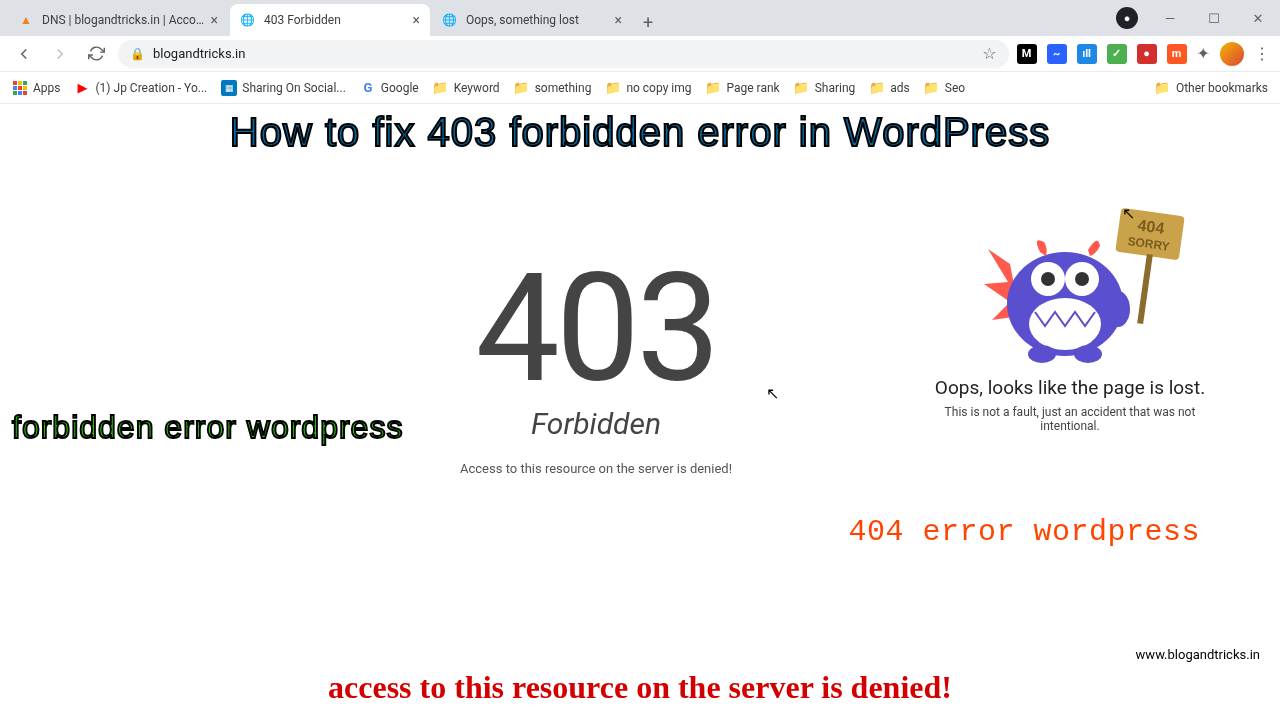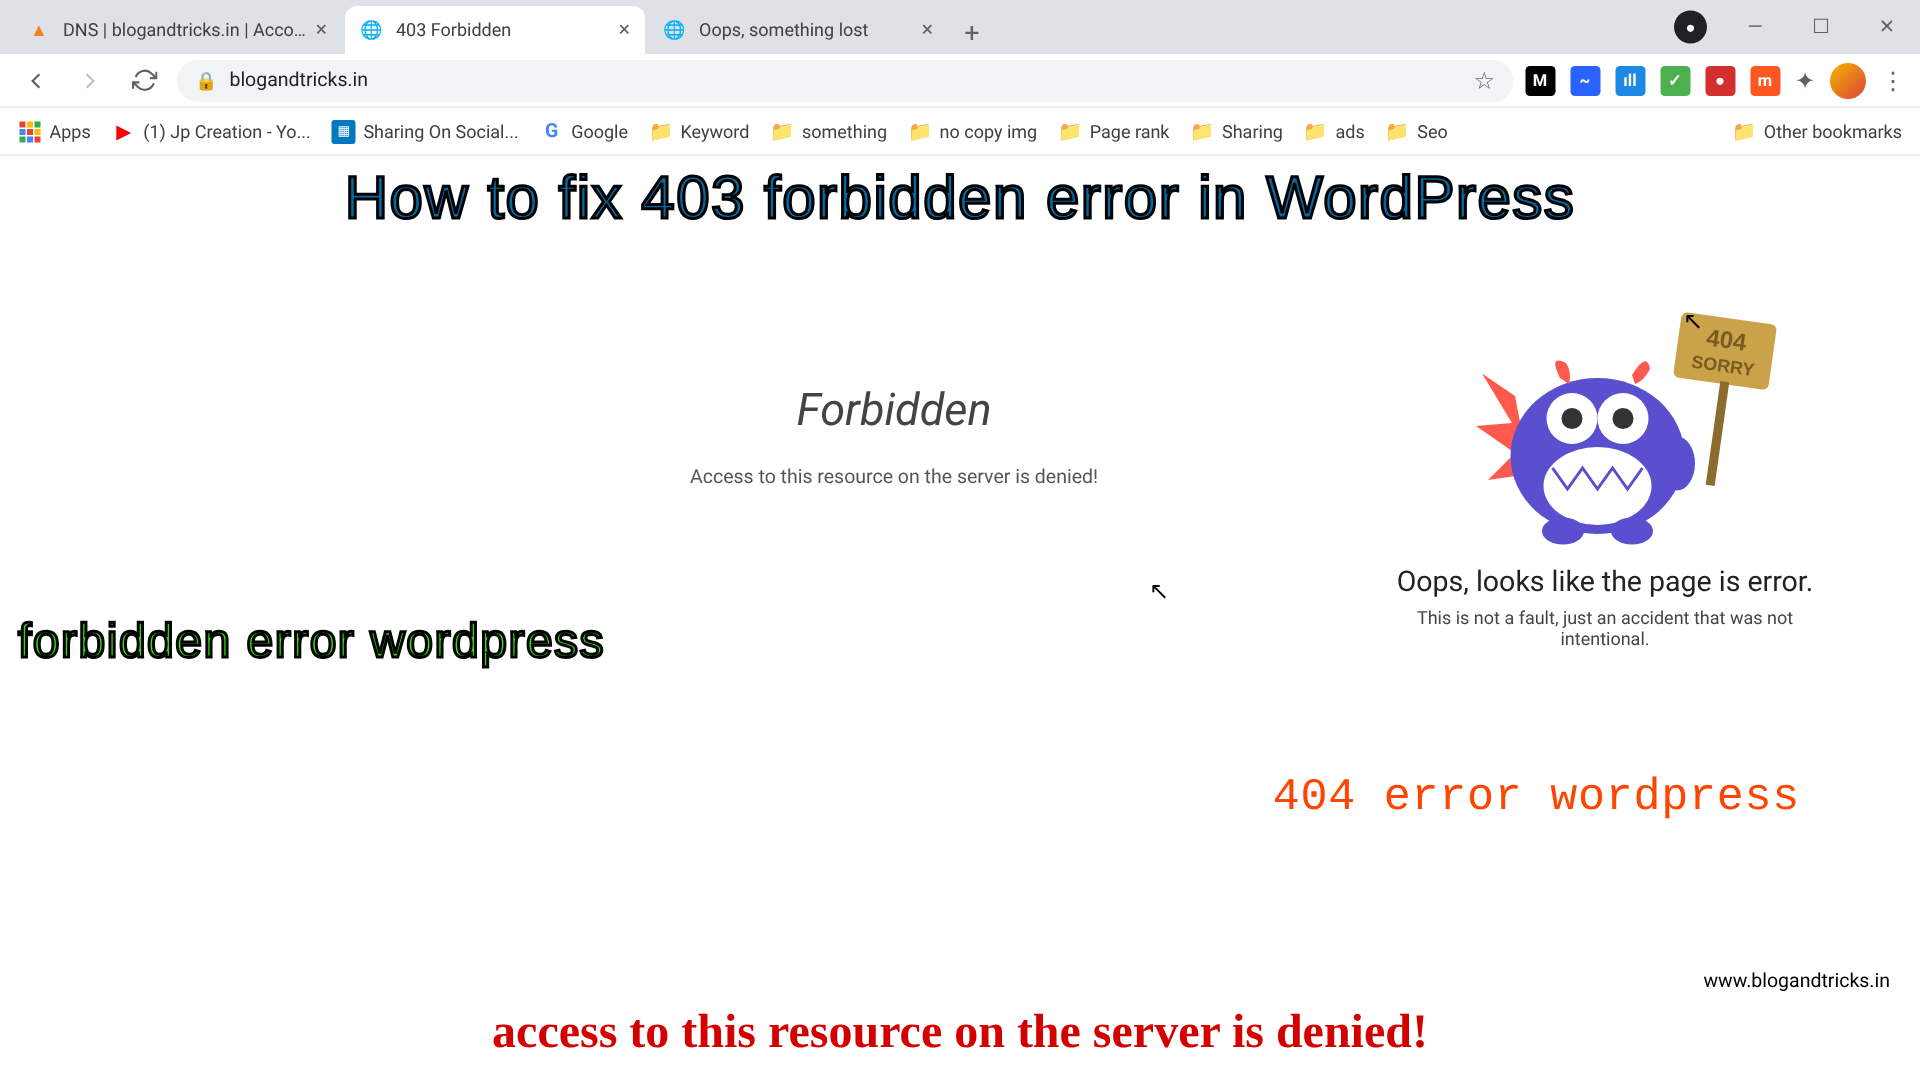--- a/index.html
+++ b/index.html
@@ -195,20 +195,21 @@
       <span class="bk-icon folder-icon">📁</span>
       <span>Other bookmarks</span>
     </div>
 </div>
 
 <div class="content">
 
   <div class="headline">How to fix 403 forbidden error in WordPress</div>
 
   <div class="block-403">
+    <div class="big-403">403</div>
     <div class="forbidden">Forbidden</div>
     <div class="denied-msg">Access to this resource on the server is denied!</div>
   </div>
 
   <div class="monster-block">
     <div class="monster">
       <svg viewBox="0 0 220 180" width="220" height="180">
 
         <rect x="148" y="18" width="64" height="44" rx="4" fill="#c9a24a" transform="rotate(8 180 40)"></rect>
         <text x="180" y="38" font-family="Arial" font-weight="bold" font-size="16" fill="#7a5c1e" text-anchor="middle" transform="rotate(8 180 40)">404</text>
@@ -230,21 +231,21 @@
 
         <path d="M70 58 Q62 42 74 48 Q78 54 76 62 Z" fill="#ff5a4d"></path>
         <path d="M118 56 Q128 40 130 52 Q126 60 120 62 Z" fill="#ff5a4d"></path>
 
         <ellipse cx="148" cy="115" rx="12" ry="18" fill="#5a4fcf"></ellipse>
 
         <ellipse cx="72" cy="160" rx="14" ry="9" fill="#5a4fcf"></ellipse>
         <ellipse cx="118" cy="160" rx="14" ry="9" fill="#5a4fcf"></ellipse>
       </svg>
     </div>
-    <div class="oops-title">Oops, looks like the page is error.</div>
+    <div class="oops-title">Oops, looks like the page is lost.</div>
     <div class="oops-sub">This is not a fault, just an accident that was not intentional.</div>
   </div>
 
   <div class="overlay-green">forbidden error wordpress</div>
 
   <div class="overlay-orange">
     <div>404 error wordpress</div>
   </div>
 
   <div class="bottom-red">access to this resource on the server is denied!</div>

